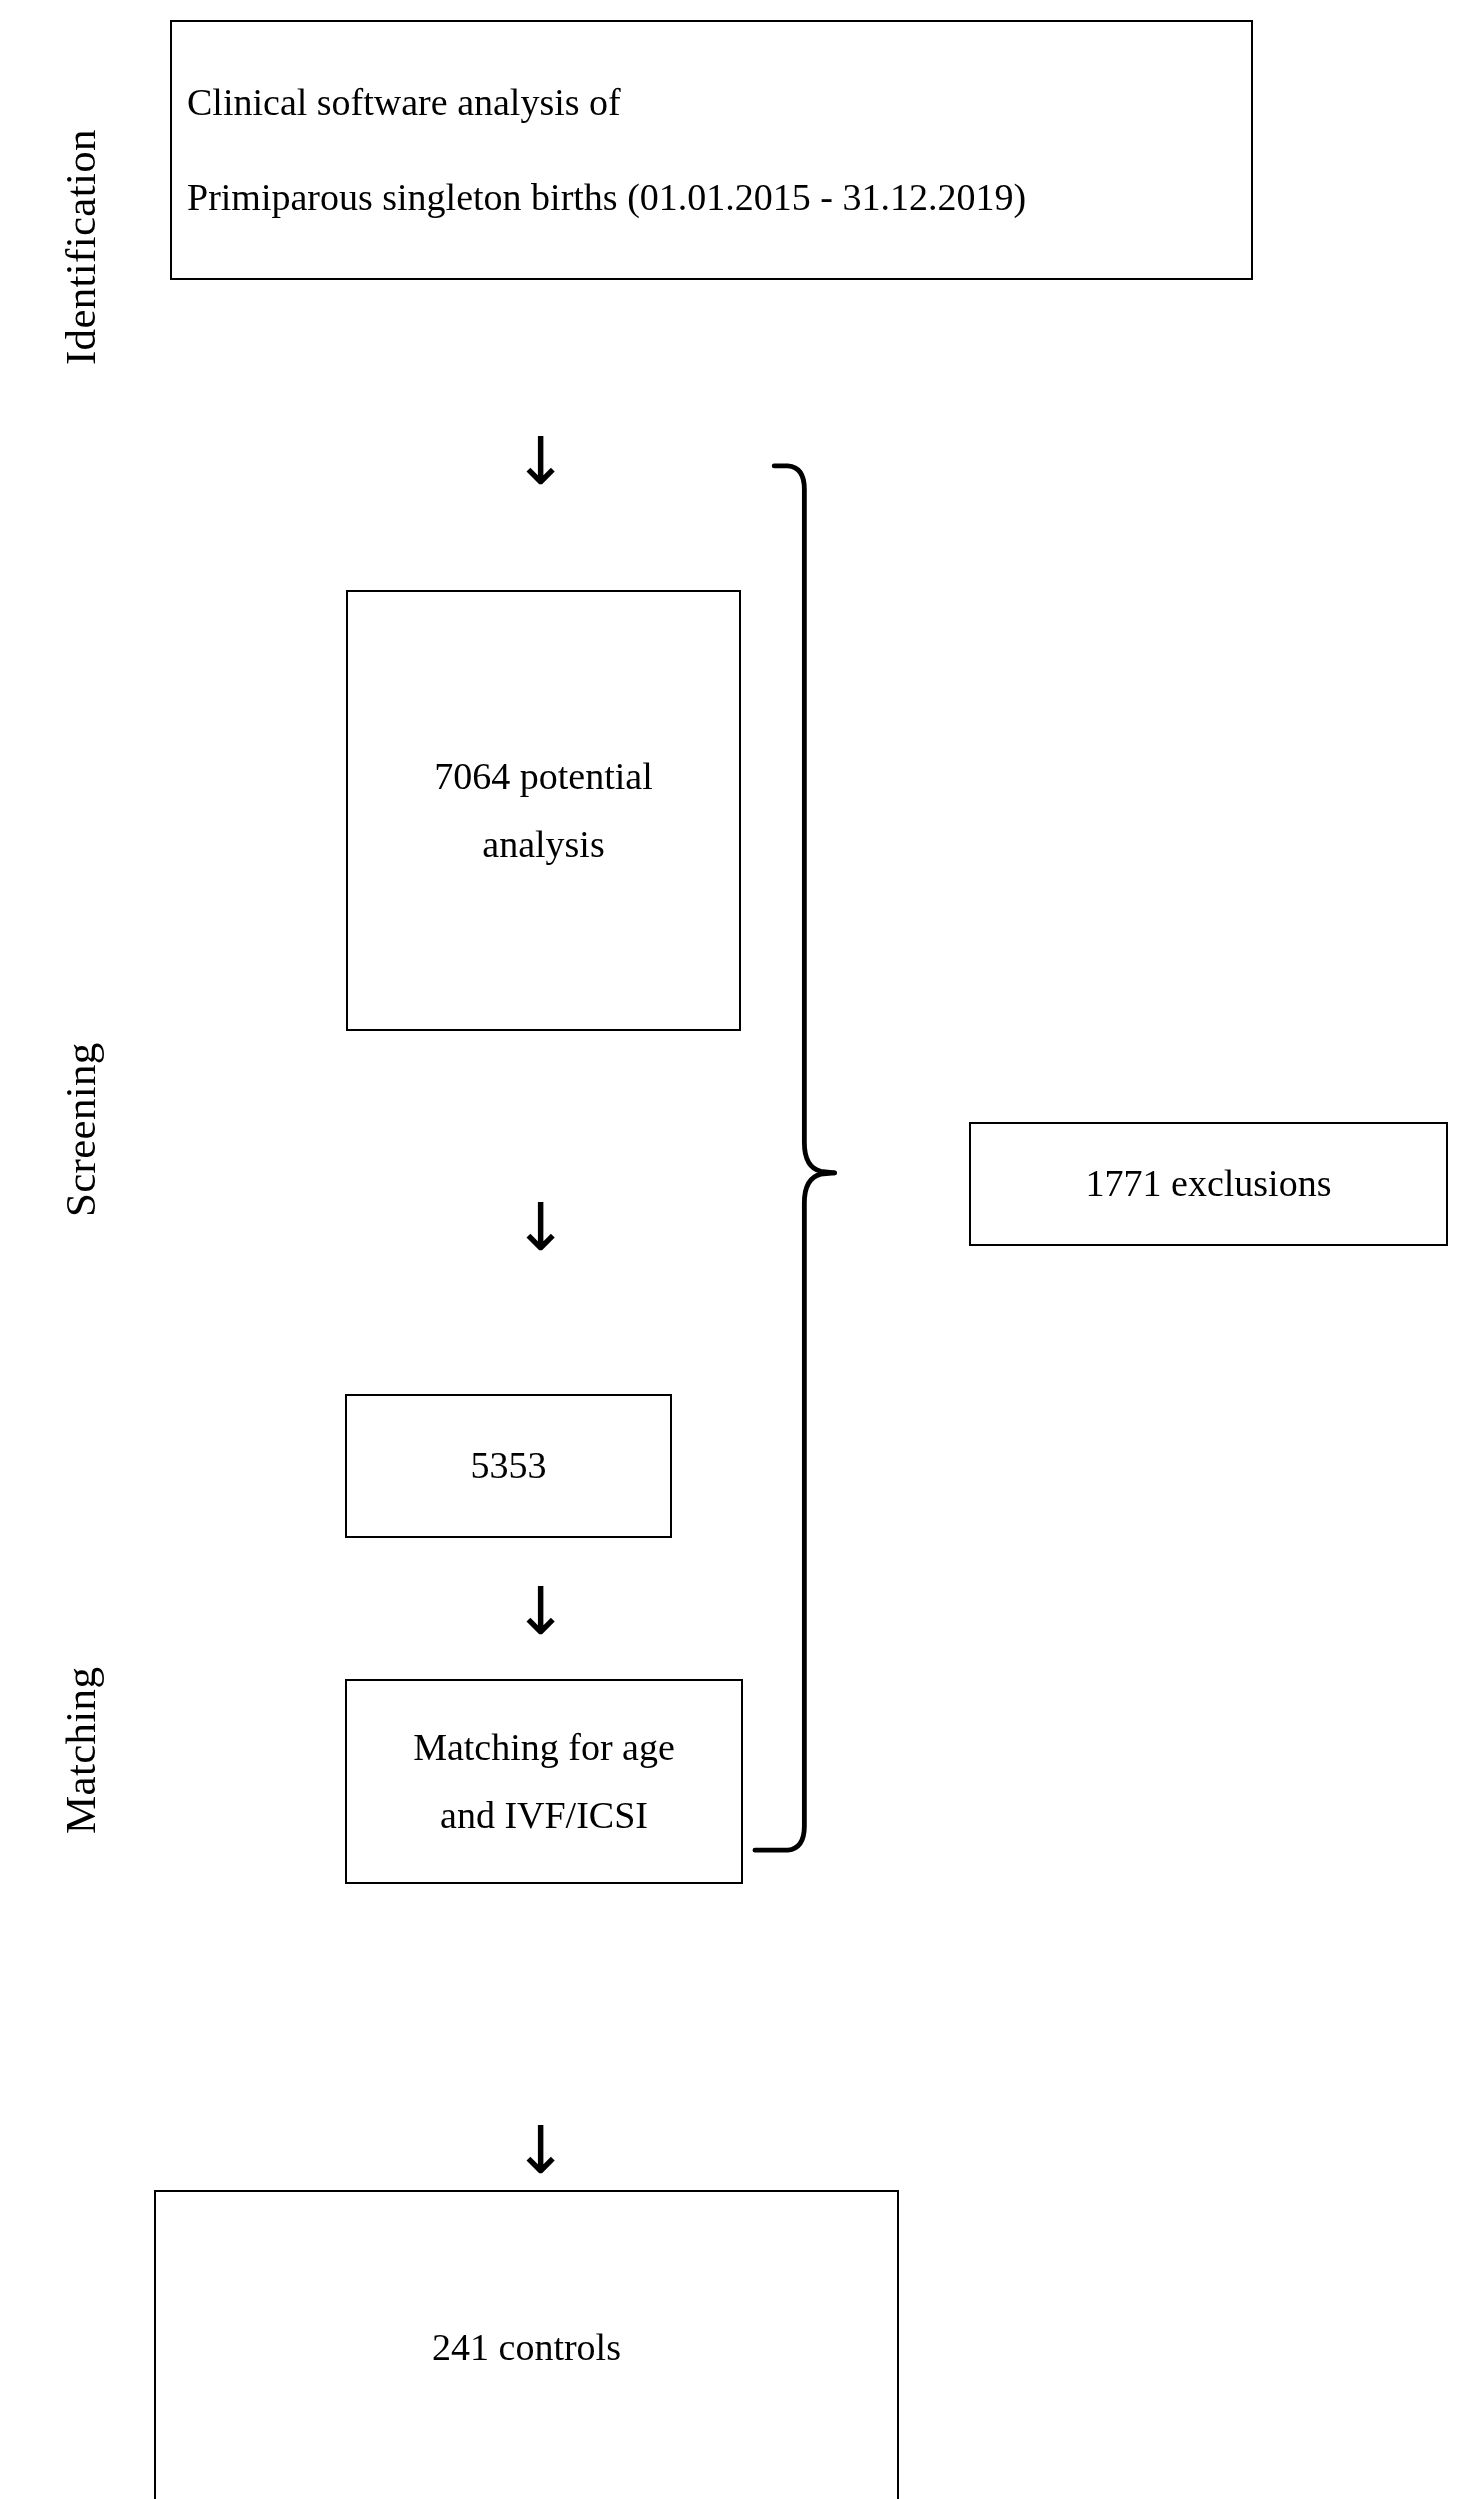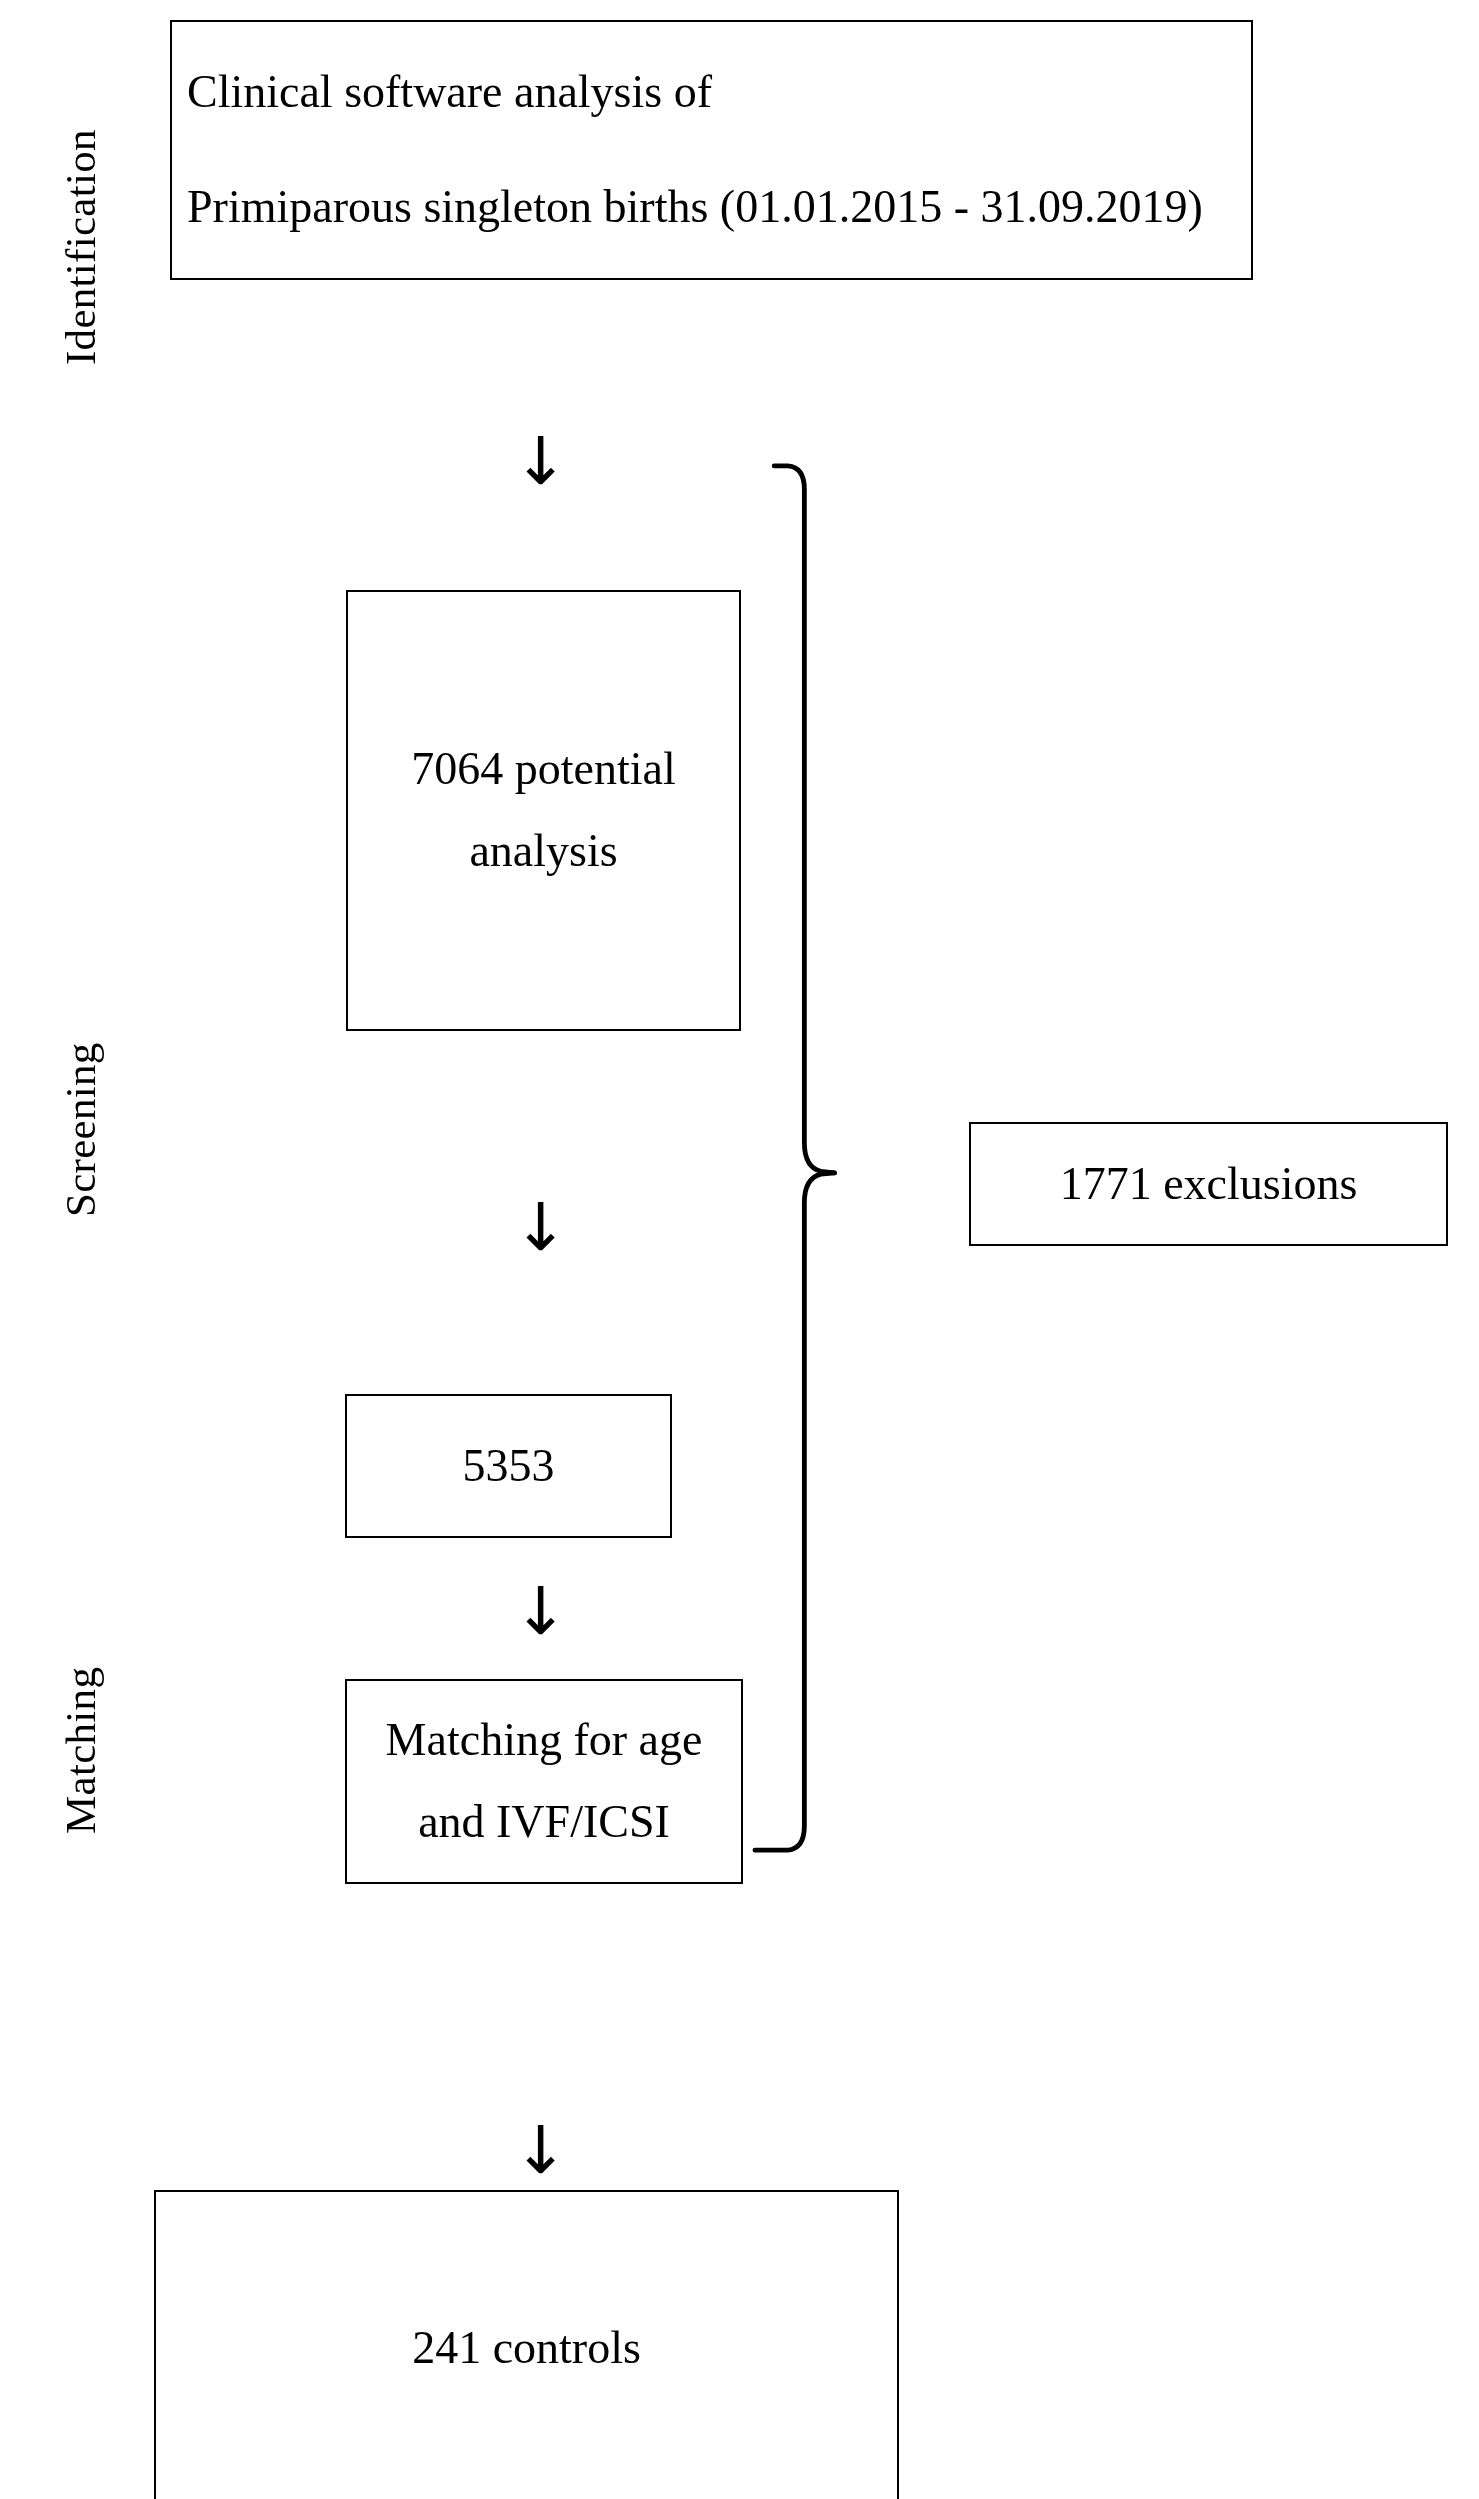--- a/index.html
+++ b/index.html
@@ -31,21 +31,21 @@
   }
 
   
   .node {
     position: absolute;
     box-sizing: border-box;
     border: 2.7px solid #000000;
     background: #ffffff;
     display: flex;
     align-items: center;
-    font-size: 46px;
+    font-size: 38px;
     line-height: 1.45;
     color: #000000;
   }
   .node.center {
     justify-content: center;
     text-align: center;
   }
   .node.left {
     justify-content: flex-start;
     text-align: left;
@@ -94,21 +94,21 @@
 
   <div class="lane-label" style="left:59px; top:365px;">Identification</div>
 
   <div class="lane-label" style="left:59px; top:1217px;">Screening</div>
 
   <div class="lane-label" style="left:59px; top:1834px;">Matching</div>
 
   <div class="node left" style="left:170px; top:20px; width:1083px; height:260px;">
     <span class="node-text">
       <span class="line">Clinical software analysis of</span>
-      <span class="line">Primiparous singleton births (01.01.2015 - 31.09.2019)</span>
+      <span class="line">Primiparous singleton births (01.01.2015 - 31.12.2019)</span>
     </span>
   </div>
 
   <div class="arrow" style="left:513px; top:429px;">↓</div>
 
   <div class="node center" style="left:346px; top:590px; width:395px; height:441px;align-items:center;">
     <span class="node-text">
       <span class="line">7064 potential</span>
       <span class="line">analysis</span>
     </span>

